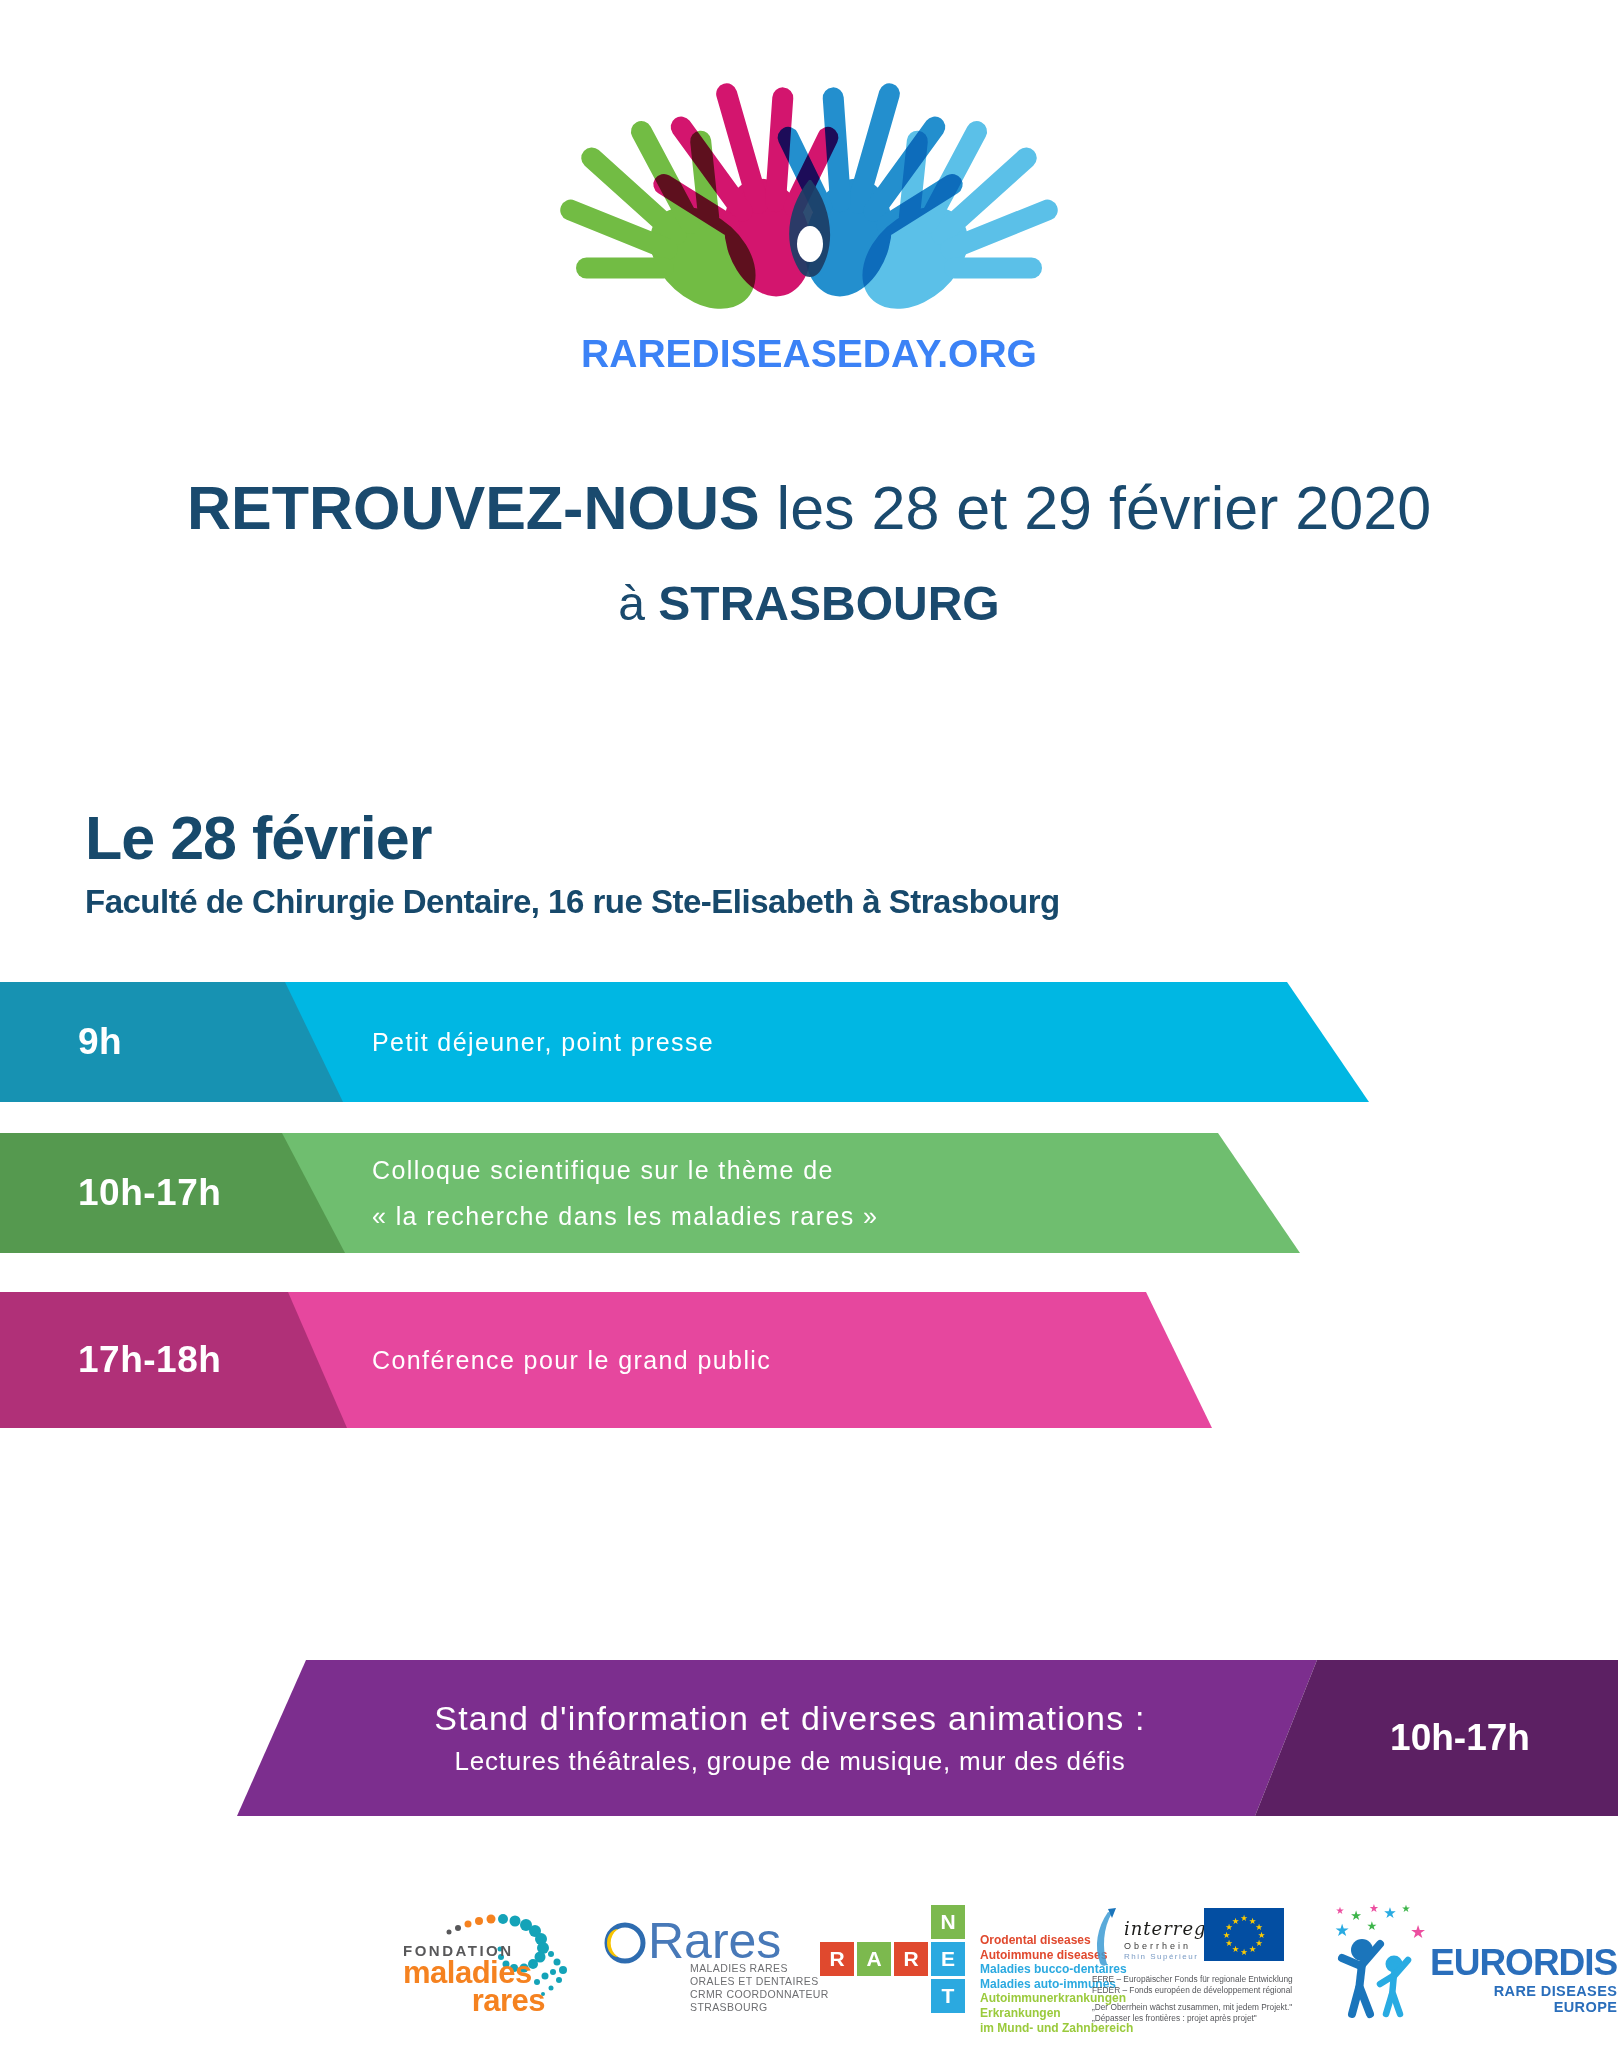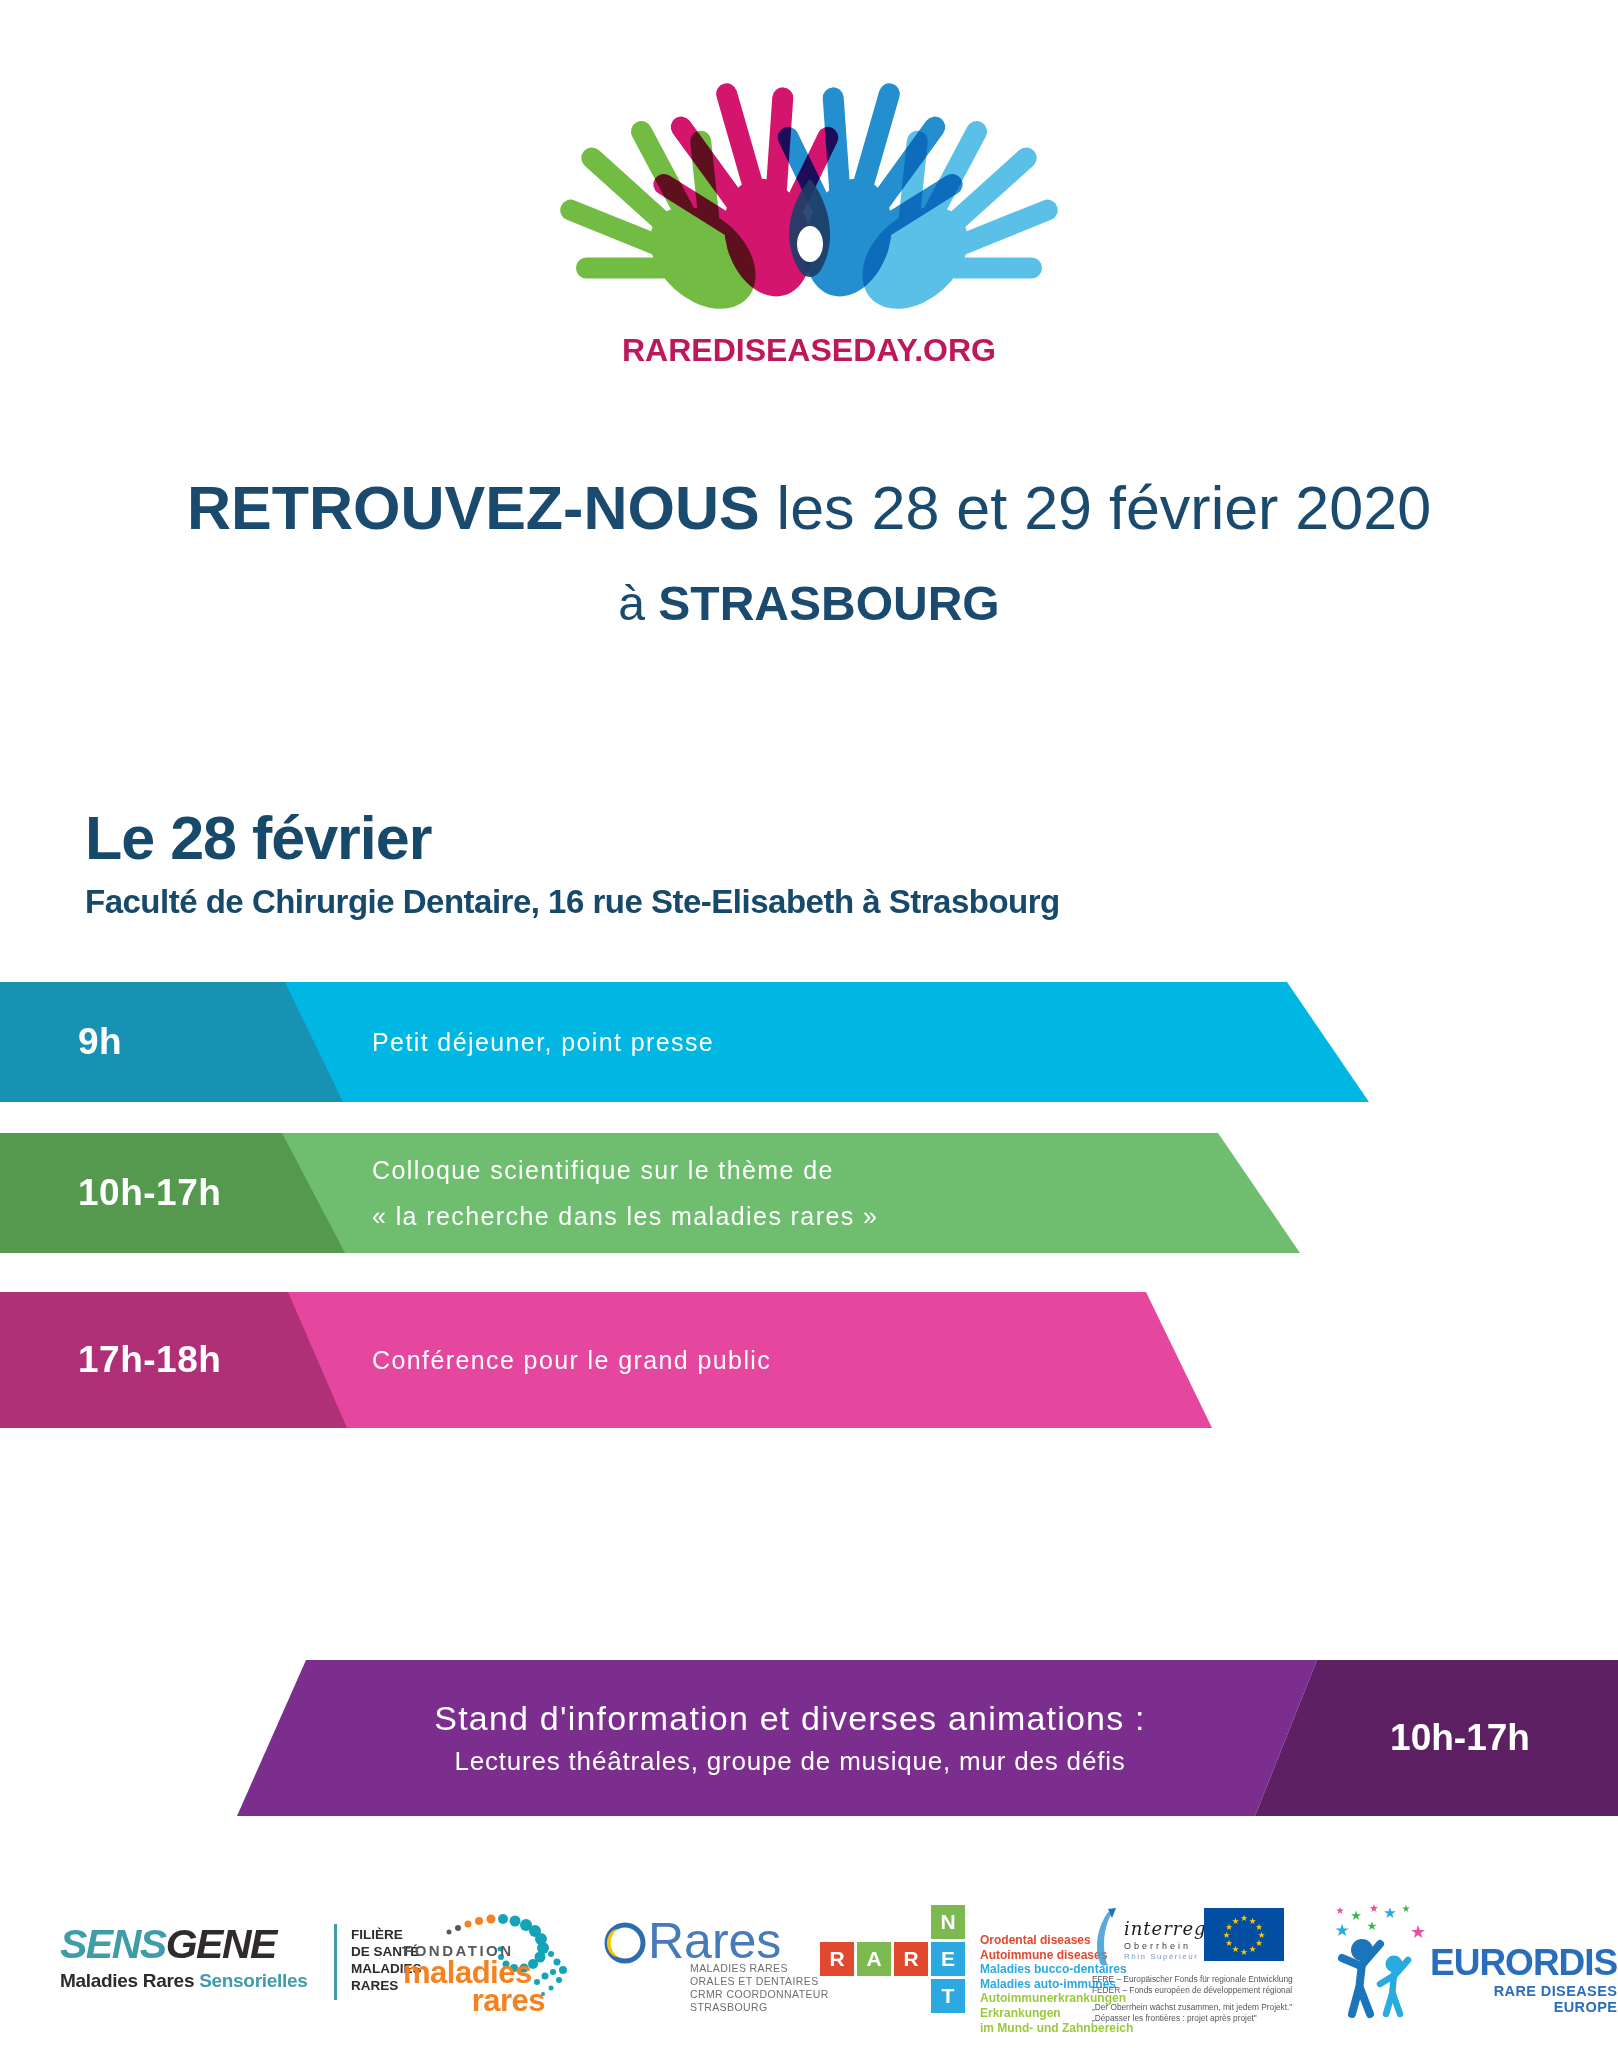--- a/index.html
+++ b/index.html
@@ -3,21 +3,21 @@
 <meta charset="utf-8">
 <style>
   html,body{margin:0;padding:0;background:#ffffff;}
   .page{position:relative;width:1618px;height:2048px;background:#ffffff;overflow:hidden;
         font-family:"Liberation Sans", sans-serif;}
 
   
   .logo-wrap{position:absolute;top:0;left:50%;transform:translateX(-50%);}
 
   .site{position:absolute;top:332px;left:0;width:100%;text-align:center;
-        font-size:32px;font-weight:700;color:#be185d;letter-spacing:0px;}
+        font-size:39px;font-weight:700;color:#3b82f6;letter-spacing:0px;}
 
   
   .title{position:absolute;top:468px;left:0;width:100%;text-align:center;color:#1A4A6E;}
   .title .l1{font-size:61px;line-height:80px;}
   .title .l2{font-size:48px;line-height:80px;margin-top:16px;}
   .w-bold{font-weight:700;}
   .w-reg{font-weight:400;}
 
   
   .day1-head{position:absolute;left:85px;top:803px;color:#17496B;}
@@ -196,33 +196,20 @@
     <div class="bg-dark"></div>
     <div class="p-content">
       <span class="p-line1">Stand d'information et diverses animations :</span>
       <span class="p-line2">Lectures théâtrales, groupe de musique, mur des défis</span>
     </div>
     <div class="p-time">10h-17h</div>
   </div>
 
   <div class="partners">
 
-    <div class="pblock sensgene">
-      <div class="sg-left">
-        <div class="sg-name"><span class="sg-sens">SENS</span><span class="sg-gene">GENE</span></div>
-        <div class="sg-sub"><span>Maladies Rares </span><span class="teal">Sensorielles</span></div>
-      </div>
-      <div class="sg-rule"></div>
-      <div class="sg-right">
-        <div>FILIÈRE</div>
-        <div>DE SANTÉ</div>
-        <div>MALADIES</div>
-        <div>RARES</div>
-      </div>
-    </div>
 
     <div class="pblock fondation">
       <svg class="fd-dots" width="140" height="100" viewBox="0 0 140 100">
         <g fill="#14A3B8">
           <circle cx="4" cy="28" r="2.5" fill="#58585A"></circle>
             <circle cx="13" cy="24" r="3" fill="#58585A"></circle>
           <circle cx="23" cy="20" r="3.5" fill="#F58220"></circle>
             <circle cx="34" cy="17" r="4" fill="#F58220"></circle>
             <circle cx="46" cy="15" r="4.5" fill="#F58220"></circle>
           <circle cx="58" cy="15" r="5"></circle>

